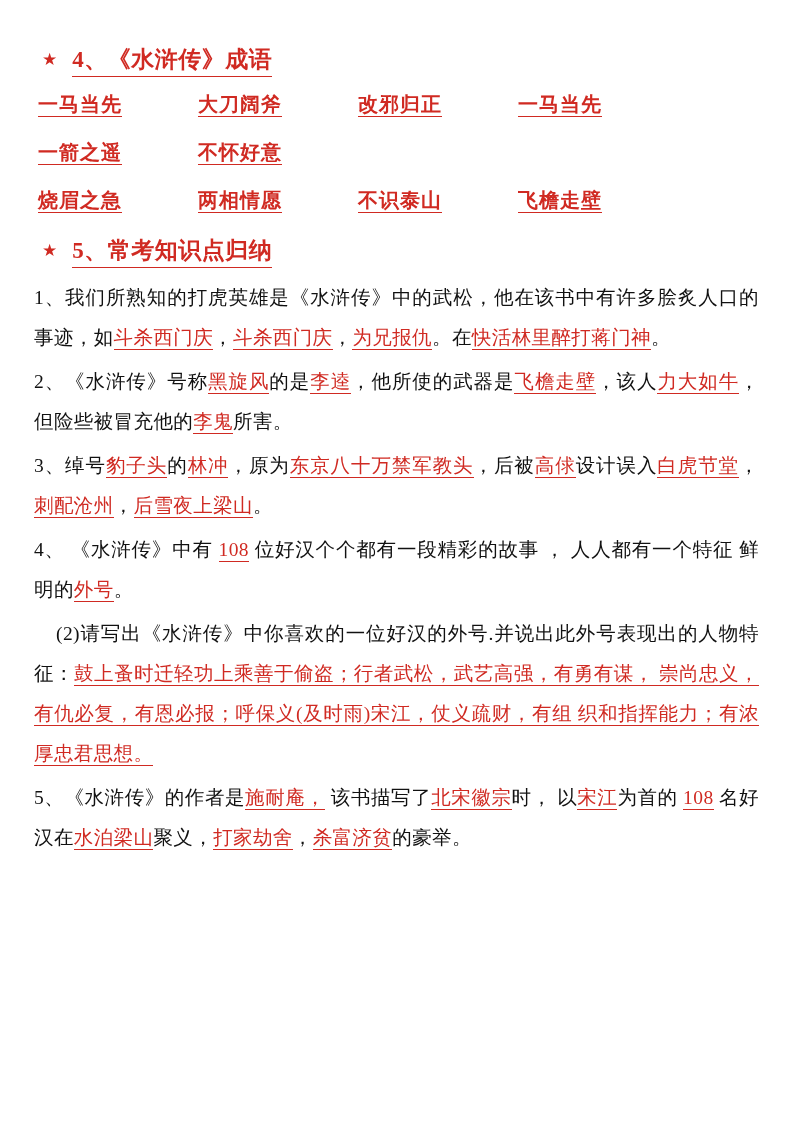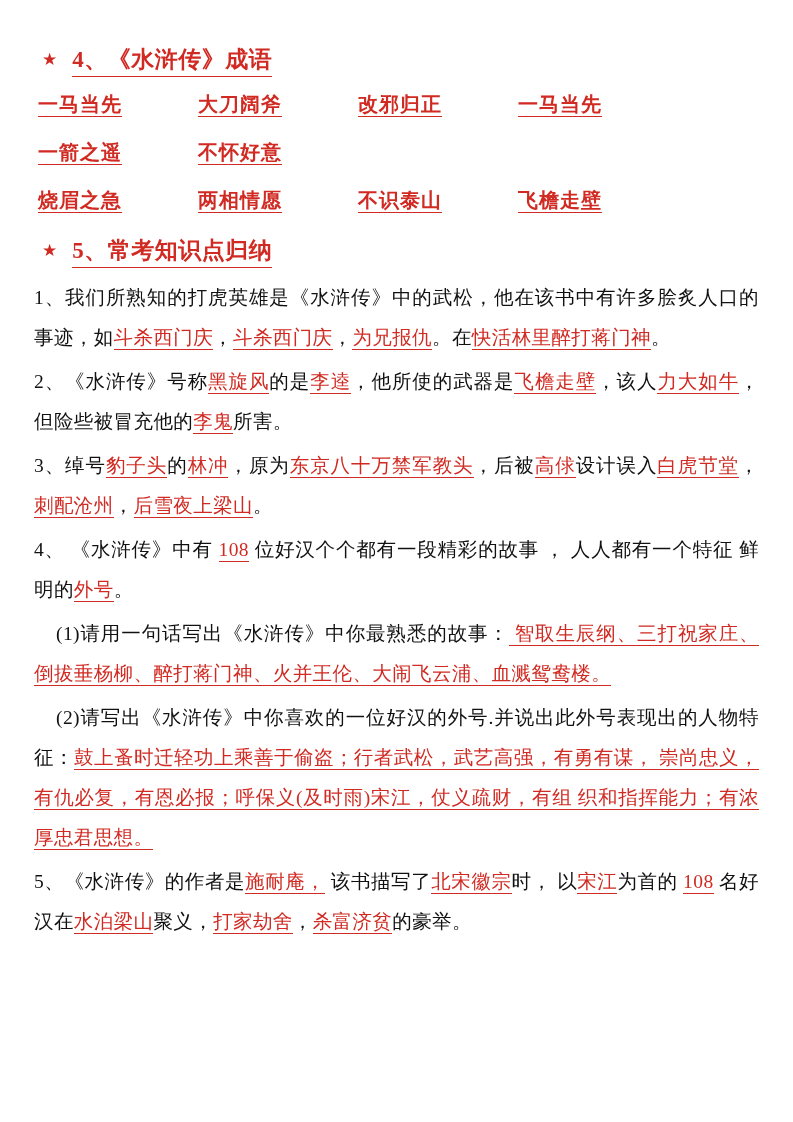--- a/index.html
+++ b/index.html
@@ -122,19 +122,18 @@
     <div class="section-head">
       <span class="star">★</span>
       <span class="head-text">5、常考知识点归纳</span>
     </div>
 
     <div>
       <p class="qa" id="q-0"><span>1、我们所熟知的打虎英雄是《水浒传》中的武松，他在该书中有许多脍炙人口的事迹，如</span><span class="r">斗杀西门庆</span><span>，</span><span class="r">斗杀西门庆</span><span>，</span><span class="r">为兄报仇</span><span>。在</span><span class="r">快活林里醉打蒋门神</span><span>。</span></p>
       <p class="qa" id="q-1"><span>2、《水浒传》号称</span><span class="r">黑旋风</span><span>的是</span><span class="r">李逵</span><span>，他所使的武器是</span><span class="r">飞檐走壁</span><span>，该人</span><span class="r">力大如牛</span><span>，但险些被冒充他的</span><span class="r">李鬼</span><span>所害。</span></p>
       <p class="qa" id="q-2"><span>3、绰号</span><span class="r">豹子头</span><span>的</span><span class="r">林冲</span><span>，原为</span><span class="r">东京八十万禁军教头</span><span>，后被</span><span class="r">高俅</span><span>设计误入</span><span class="r">白虎节堂</span><span>，</span><span class="r">刺配沧州</span><span>，</span><span class="r">后雪夜上梁山</span><span>。</span></p>
       <p class="qa" id="q-3"><span>4、 《水浒传》中有 </span><span class="r">108</span><span> 位好汉个个都有一段精彩的故事 ， 人人都有一个特征 鲜明的</span><span class="r">外号</span><span>。</span></p>
-      <p class="qa indent" id="q-4"><span>(1)请用一句话写出《水浒传》中你最熟悉的故事：</span><span class="r"> 智取生辰纲、三打祝家庄、倒拔垂杨柳、醉打蒋门神、火并王伦、大闹飞云浦、血溅鸳鸯楼。</span></p>
       <p class="qa indent" id="q-5"><span>(2)请写出《水浒传》中你喜欢的一位好汉的外号.并说出此外号表现出的人物特征：</span><span class="r">鼓上蚤时迁轻功上乘善于偷盗；行者武松，武艺高强，有勇有谋， 崇尚忠义，有仇必复，有恩必报；呼保义(及时雨)宋江，仗义疏财，有组 织和指挥能力；有浓厚忠君思想。</span></p>
       <p class="qa" id="q-6"><span>5、《水浒传》的作者是</span><span class="r">施耐庵，</span><span> 该书描写了</span><span class="r">北宋徽宗</span><span>时， 以</span><span class="r">宋江</span><span>为首的 </span><span class="r">108</span><span> 名好汉在</span><span class="r">水泊梁山</span><span>聚义，</span><span class="r">打家劫舍</span><span>，</span><span class="r">杀富济贫</span><span>的豪举。</span></p>
     </div>
 
   </div>
 </div>
 
 </body></html>

